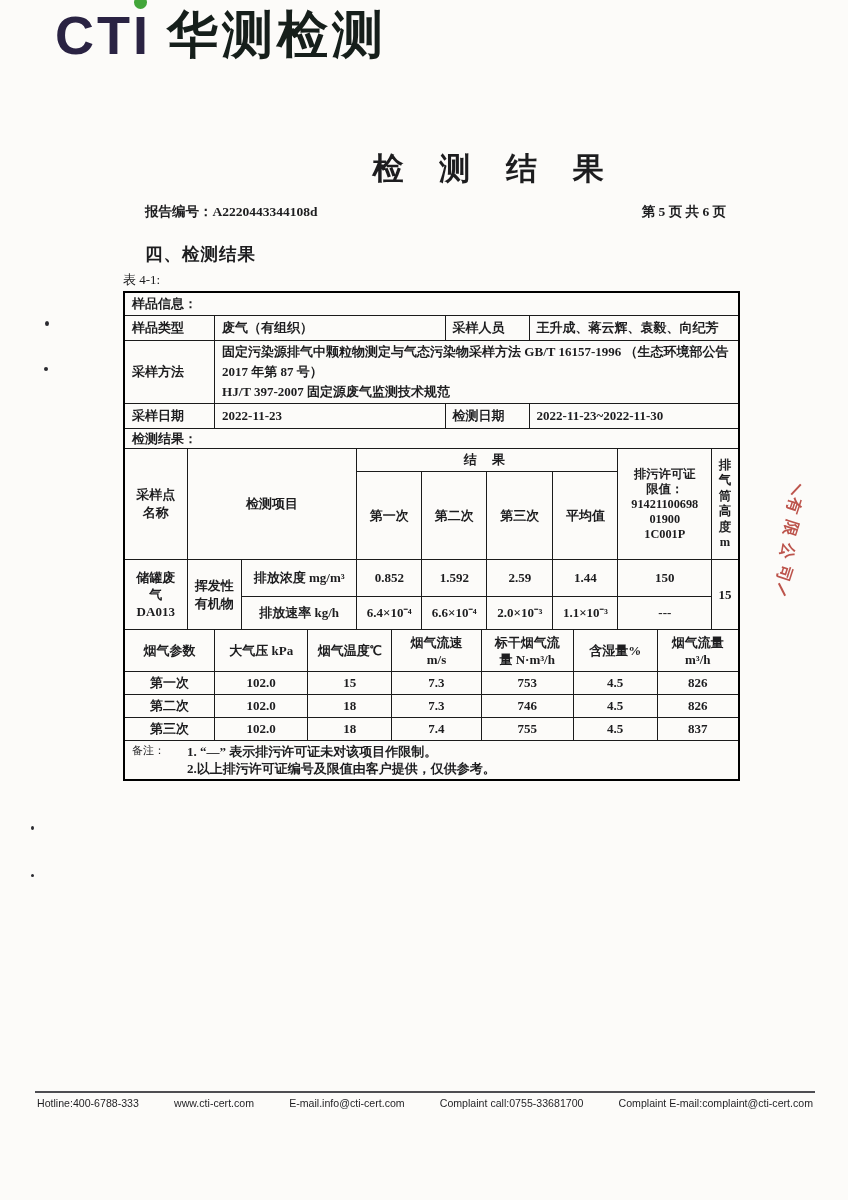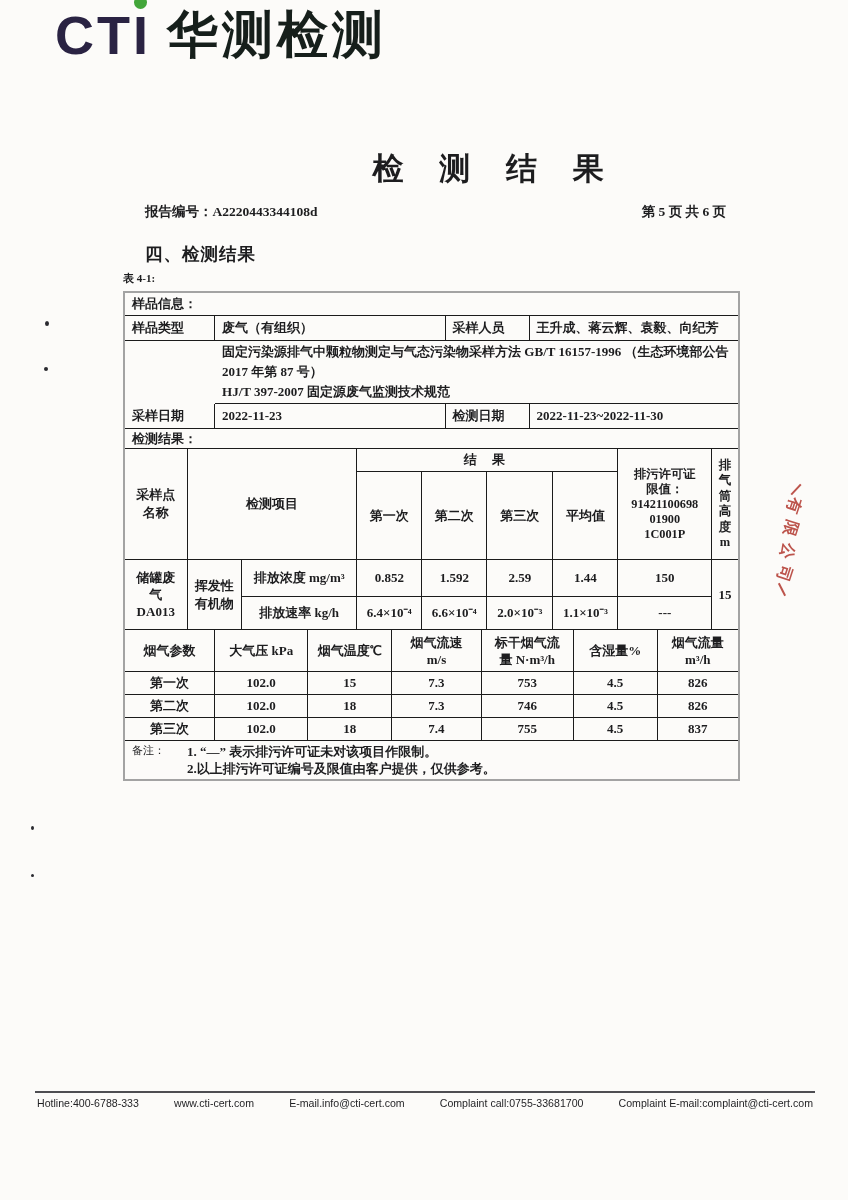--- a/index.html
+++ b/index.html
@@ -18,23 +18,23 @@
   .logo-cti { font-family:"Liberation Sans",sans-serif; font-size:54px; font-weight:800; letter-spacing:3px; line-height:1; }
   .logo-i { position:relative; }
   .logo-dot { position:absolute; width:13px; height:13px; border-radius:50%; left:1px; top:-9px; }
   .logo-cn { font-size:51px; font-weight:700; letter-spacing:4px; margin-left:16px; line-height:1; }
   
   .doc-title { position:absolute; left:0; top:148px; width:100%; padding-left:62px; text-align:center;
                font-size:31px; font-weight:700; letter-spacing:14px;margin-left:40px; }
   .report-row { position:absolute; left:145px; right:122px; top:203px; display:flex; justify-content:space-between;
                 font-size:13.5px; font-weight:700; }
   .section-heading { position:absolute; left:145px; top:242px; font-size:17.5px; font-weight:700; letter-spacing:1px; }
-  .table-caption { position:absolute; left:123px; top:271px; font-size:11px; font-weight:700; }
-  
-  .doc-table { position:absolute; left:123px; top:291px; width:617px; border:2px solid #a3a3a3; background:transparent; }
+  .table-caption { position:absolute; left:123px; top:271px; font-size:13px; font-weight:400; }
+  
+  .doc-table { position:absolute; left:123px; top:291px; width:617px; border:2px solid #000000; background:transparent; }
   .grid { display:grid; width:100%; }
   .c { border-right:1.5px solid #1b1b1b; border-bottom:1.5px solid #1b1b1b;
        display:flex; align-items:center; justify-content:center;
        font-size:13px; font-weight:600; line-height:1.35; text-align:center; overflow:hidden; }
   .c.lc { border-right:none; }
   .c.al { justify-content:flex-start; text-align:left; padding-left:7px; padding-right:4px; }
   .c.pre { white-space:pre-line; }
   .span-all { grid-column:1 / -1; }
   .sample-grid { grid-template-columns:14.7% 37.6% 13.7% 34%; grid-template-rows:23px 25px 63px 25px 20px; }
   .method-cell { line-height:20px; font-size:13px; }
@@ -95,20 +95,21 @@
   <div class="doc-table">
 
     <div class="grid sample-grid">
       <div class="c al lc span-all">样品信息：</div>
 
       <div class="c al">样品类型</div>
       <div class="c al">废气（有组织）</div>
       <div class="c al">采样人员</div>
       <div class="c al lc">王升成、蒋云辉、袁毅、向纪芳</div>
 
+      <div class="c al">采样方法</div>
       <div class="c al lc pre method-cell" style="grid-column:2 / -1;">固定污染源排气中颗粒物测定与气态污染物采样方法 GB/T 16157-1996 （生态环境部公告 2017 年第 87 号）
 HJ/T 397-2007  固定源废气监测技术规范</div>
 
       <div class="c al">采样日期</div>
       <div class="c al">2022-11-23</div>
       <div class="c al">检测日期</div>
       <div class="c al lc">2022-11-23~2022-11-30</div>
 
       <div class="c al lc span-all">检测结果：</div>
     </div>

